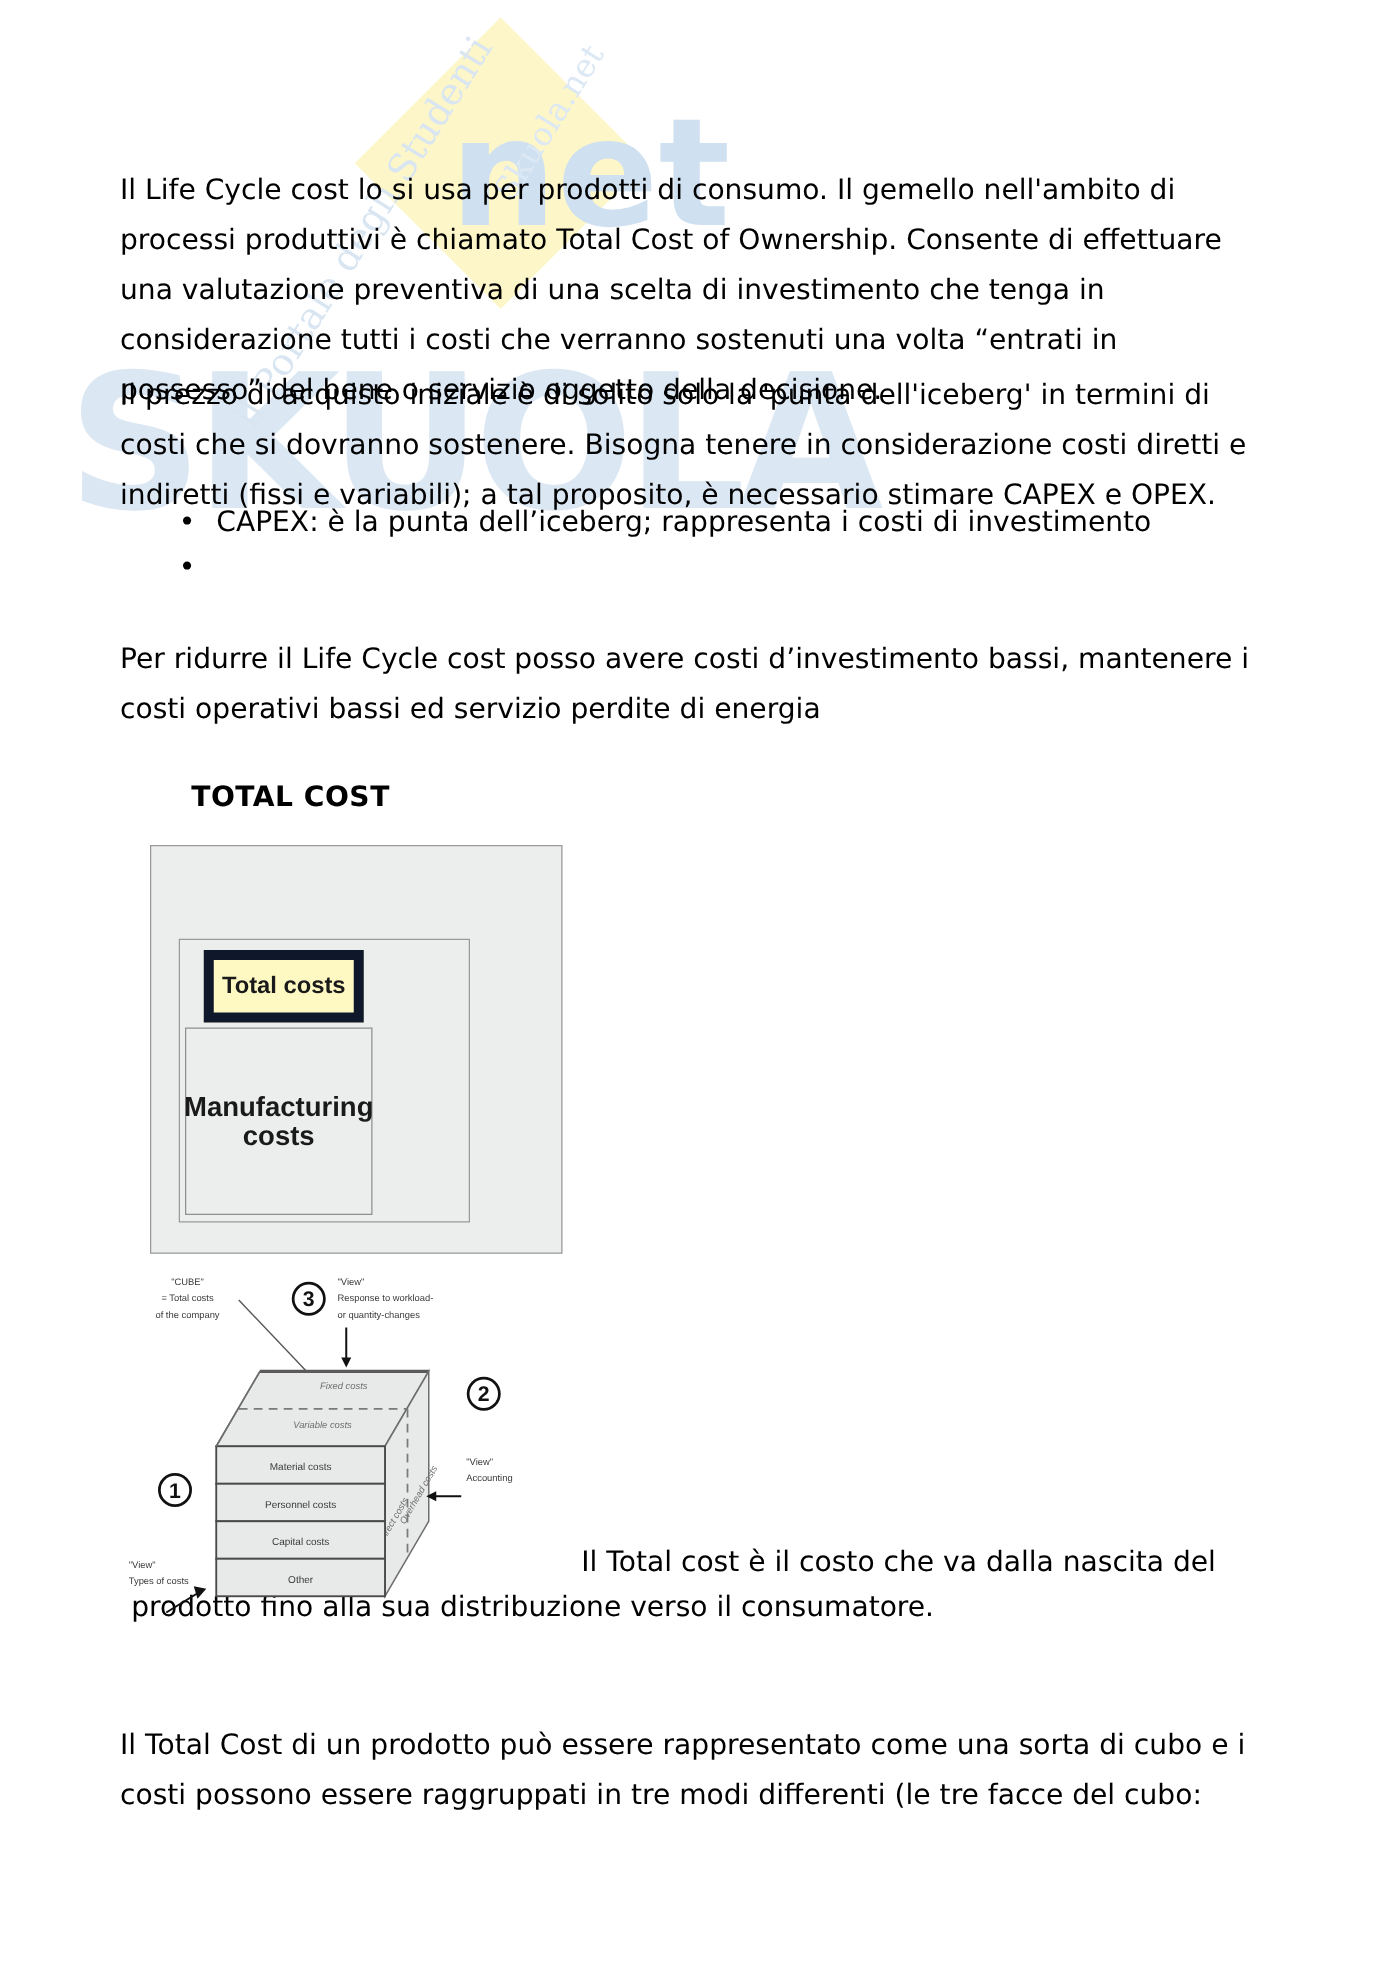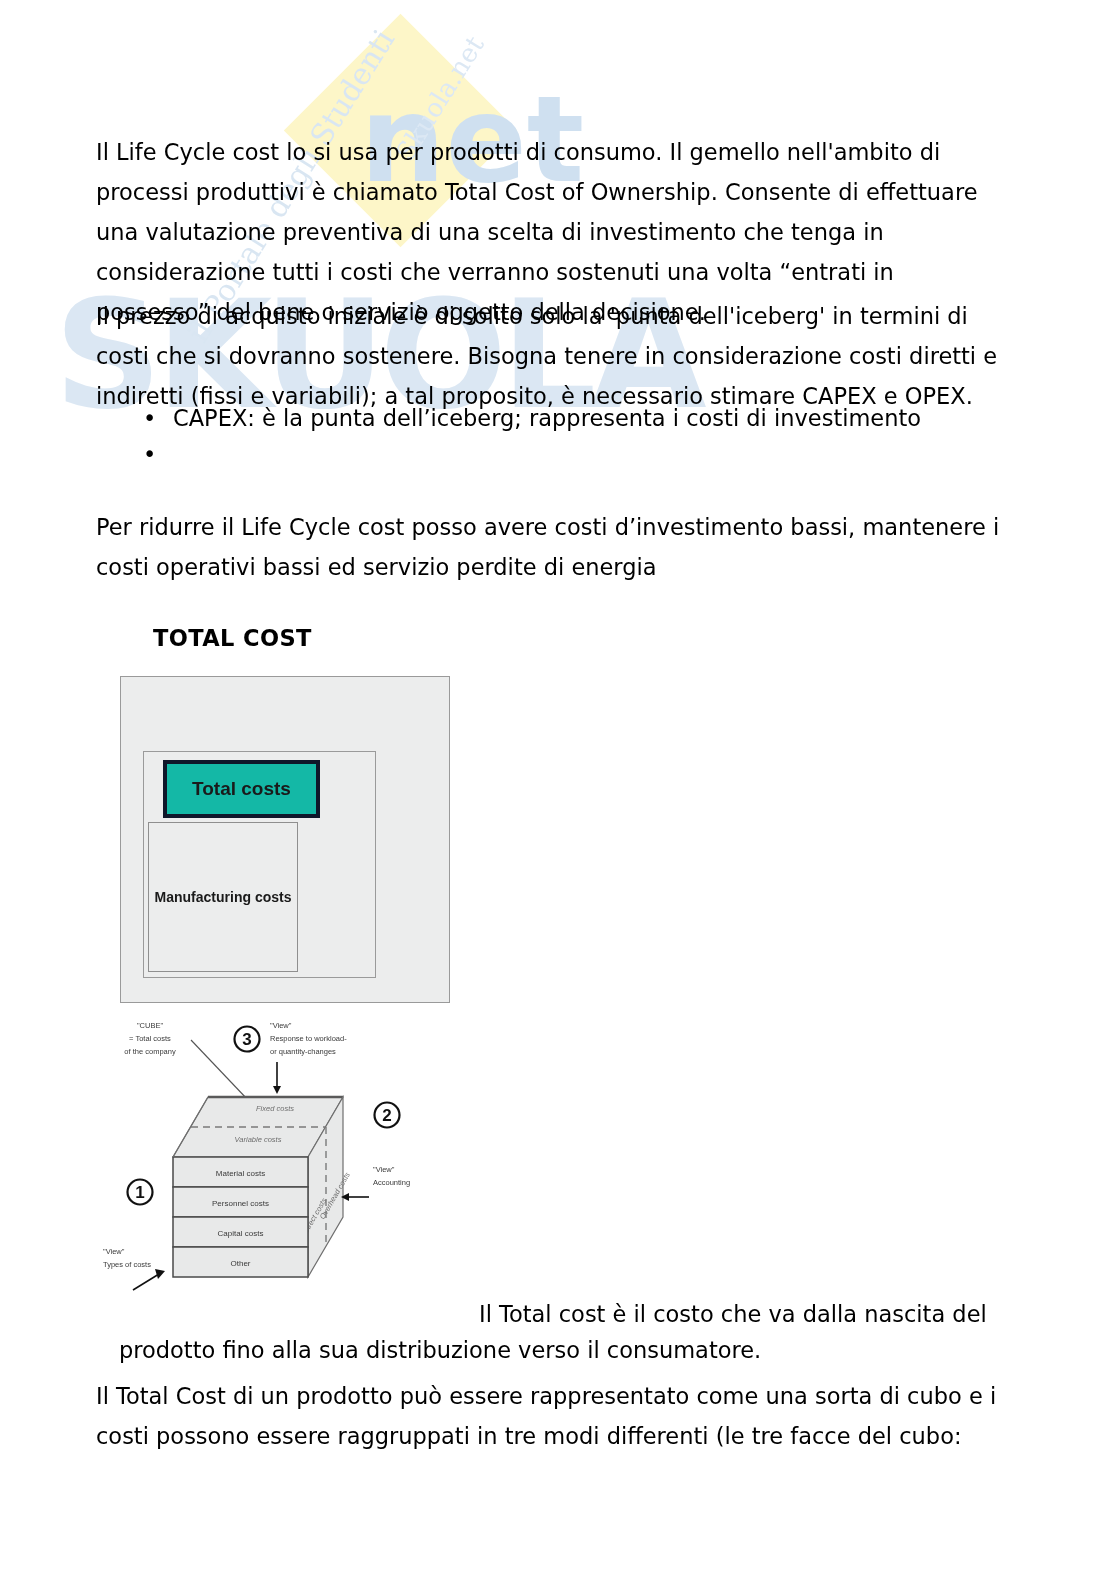--- a/index.html
+++ b/index.html
@@ -172,25 +172,25 @@
     width: 233px;
     height: 227px;
     border: 1px solid #9a9a9a;
     box-sizing: border-box;
     background: #eceded;
   }
   #box-total-costs {
     position: absolute;
     left: 42px;
     top: 83px;
-    width: 157px;
+    width: 128px;
     height: 58px;
-    border: 4px solid #0f172a;
+    border: 8px solid #0f172a;
     box-sizing: border-box;
-    background: #14b8a6;
+    background: #fef9c3;
     display: flex;
     align-items: center;
     justify-content: center;
     z-index: 4;
   }
   #box-total-costs span {
     font-size: 19px;
     font-weight: bold;
     color: #1a1a1a;
     font-family: "Liberation Sans", sans-serif;
@@ -203,21 +203,21 @@
     height: 150px;
     border: 1px solid #8f8f8f;
     box-sizing: border-box;
     background: #eceded;
     display: flex;
     align-items: center;
     justify-content: center;
     text-align: center;
   }
   #box-manufacturing span {
-    font-size: 14px;
+    font-size: 22px;
     font-weight: bold;
     color: #1a1a1a;
     line-height: 23px;
     font-family: "Liberation Sans", sans-serif;
   }
 
   
   #cube-diagram {
     position: absolute;
     left: 95px;
@@ -355,21 +355,21 @@
         <circle cx="45" cy="180" r="12.5" fill="none" stroke="#111" stroke-width="2.2"></circle>
         <text class="circ-num" x="45" y="186">1</text>
         <text class="cube-note" x="8" y="242">"View"</text>
         <text class="cube-note" x="8" y="255">Types of costs</text>
         <line x1="38" y1="278" x2="64" y2="262" stroke="#111" stroke-width="1.6"></line>
         <polygon points="60,257 70,259 63,267" fill="#111"></polygon>
 
       </svg>
     </div>
 
-    <div class="indent-para" style="top:1297px;margin-left:14px;">
+    <div class="indent-para" style="top:1233px;">
       <span class="indent-first"></span><span>Il Total cost è il costo che va dalla nascita del</span>
       <span>prodotto fino alla sua distribuzione verso il consumatore.</span>
     </div>
 
     <div class="para" style="top:1376px;">Il Total Cost di un prodotto può essere rappresentato come una sorta di cubo e i costi possono essere raggruppati in tre modi differenti (le tre facce del cubo:</div>
 
   </div>
 </div>
 
 </body></html>

